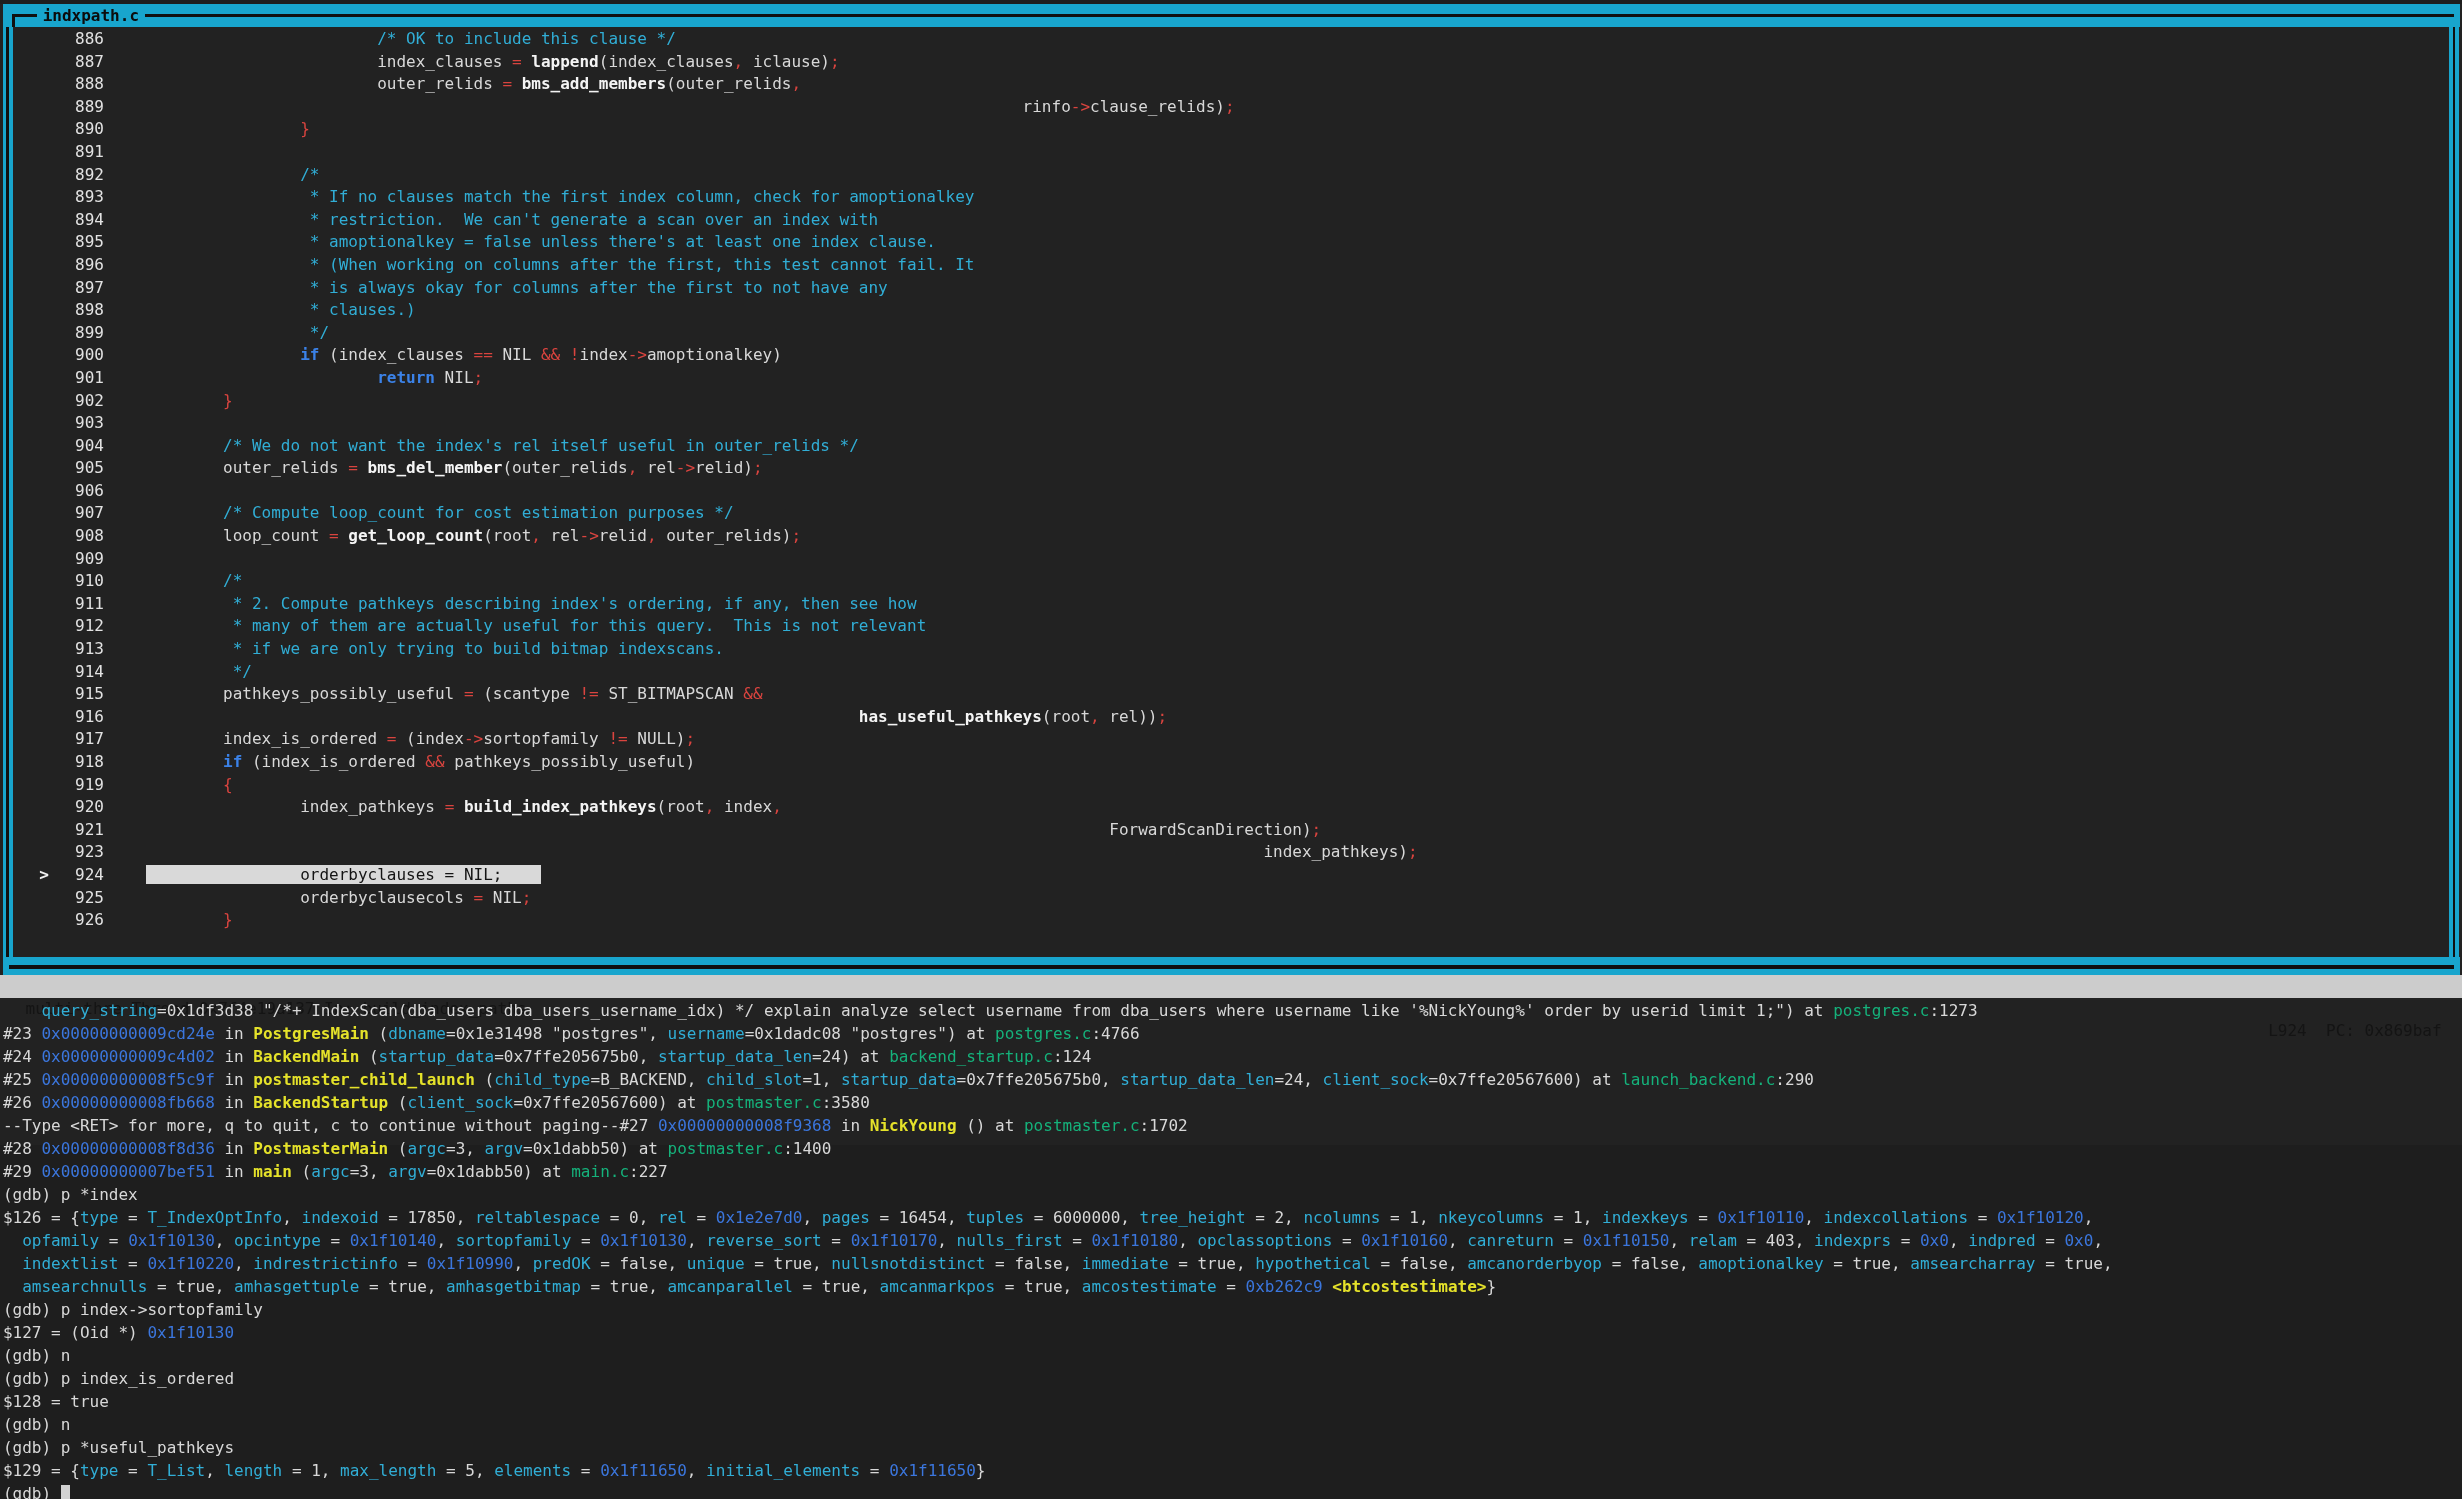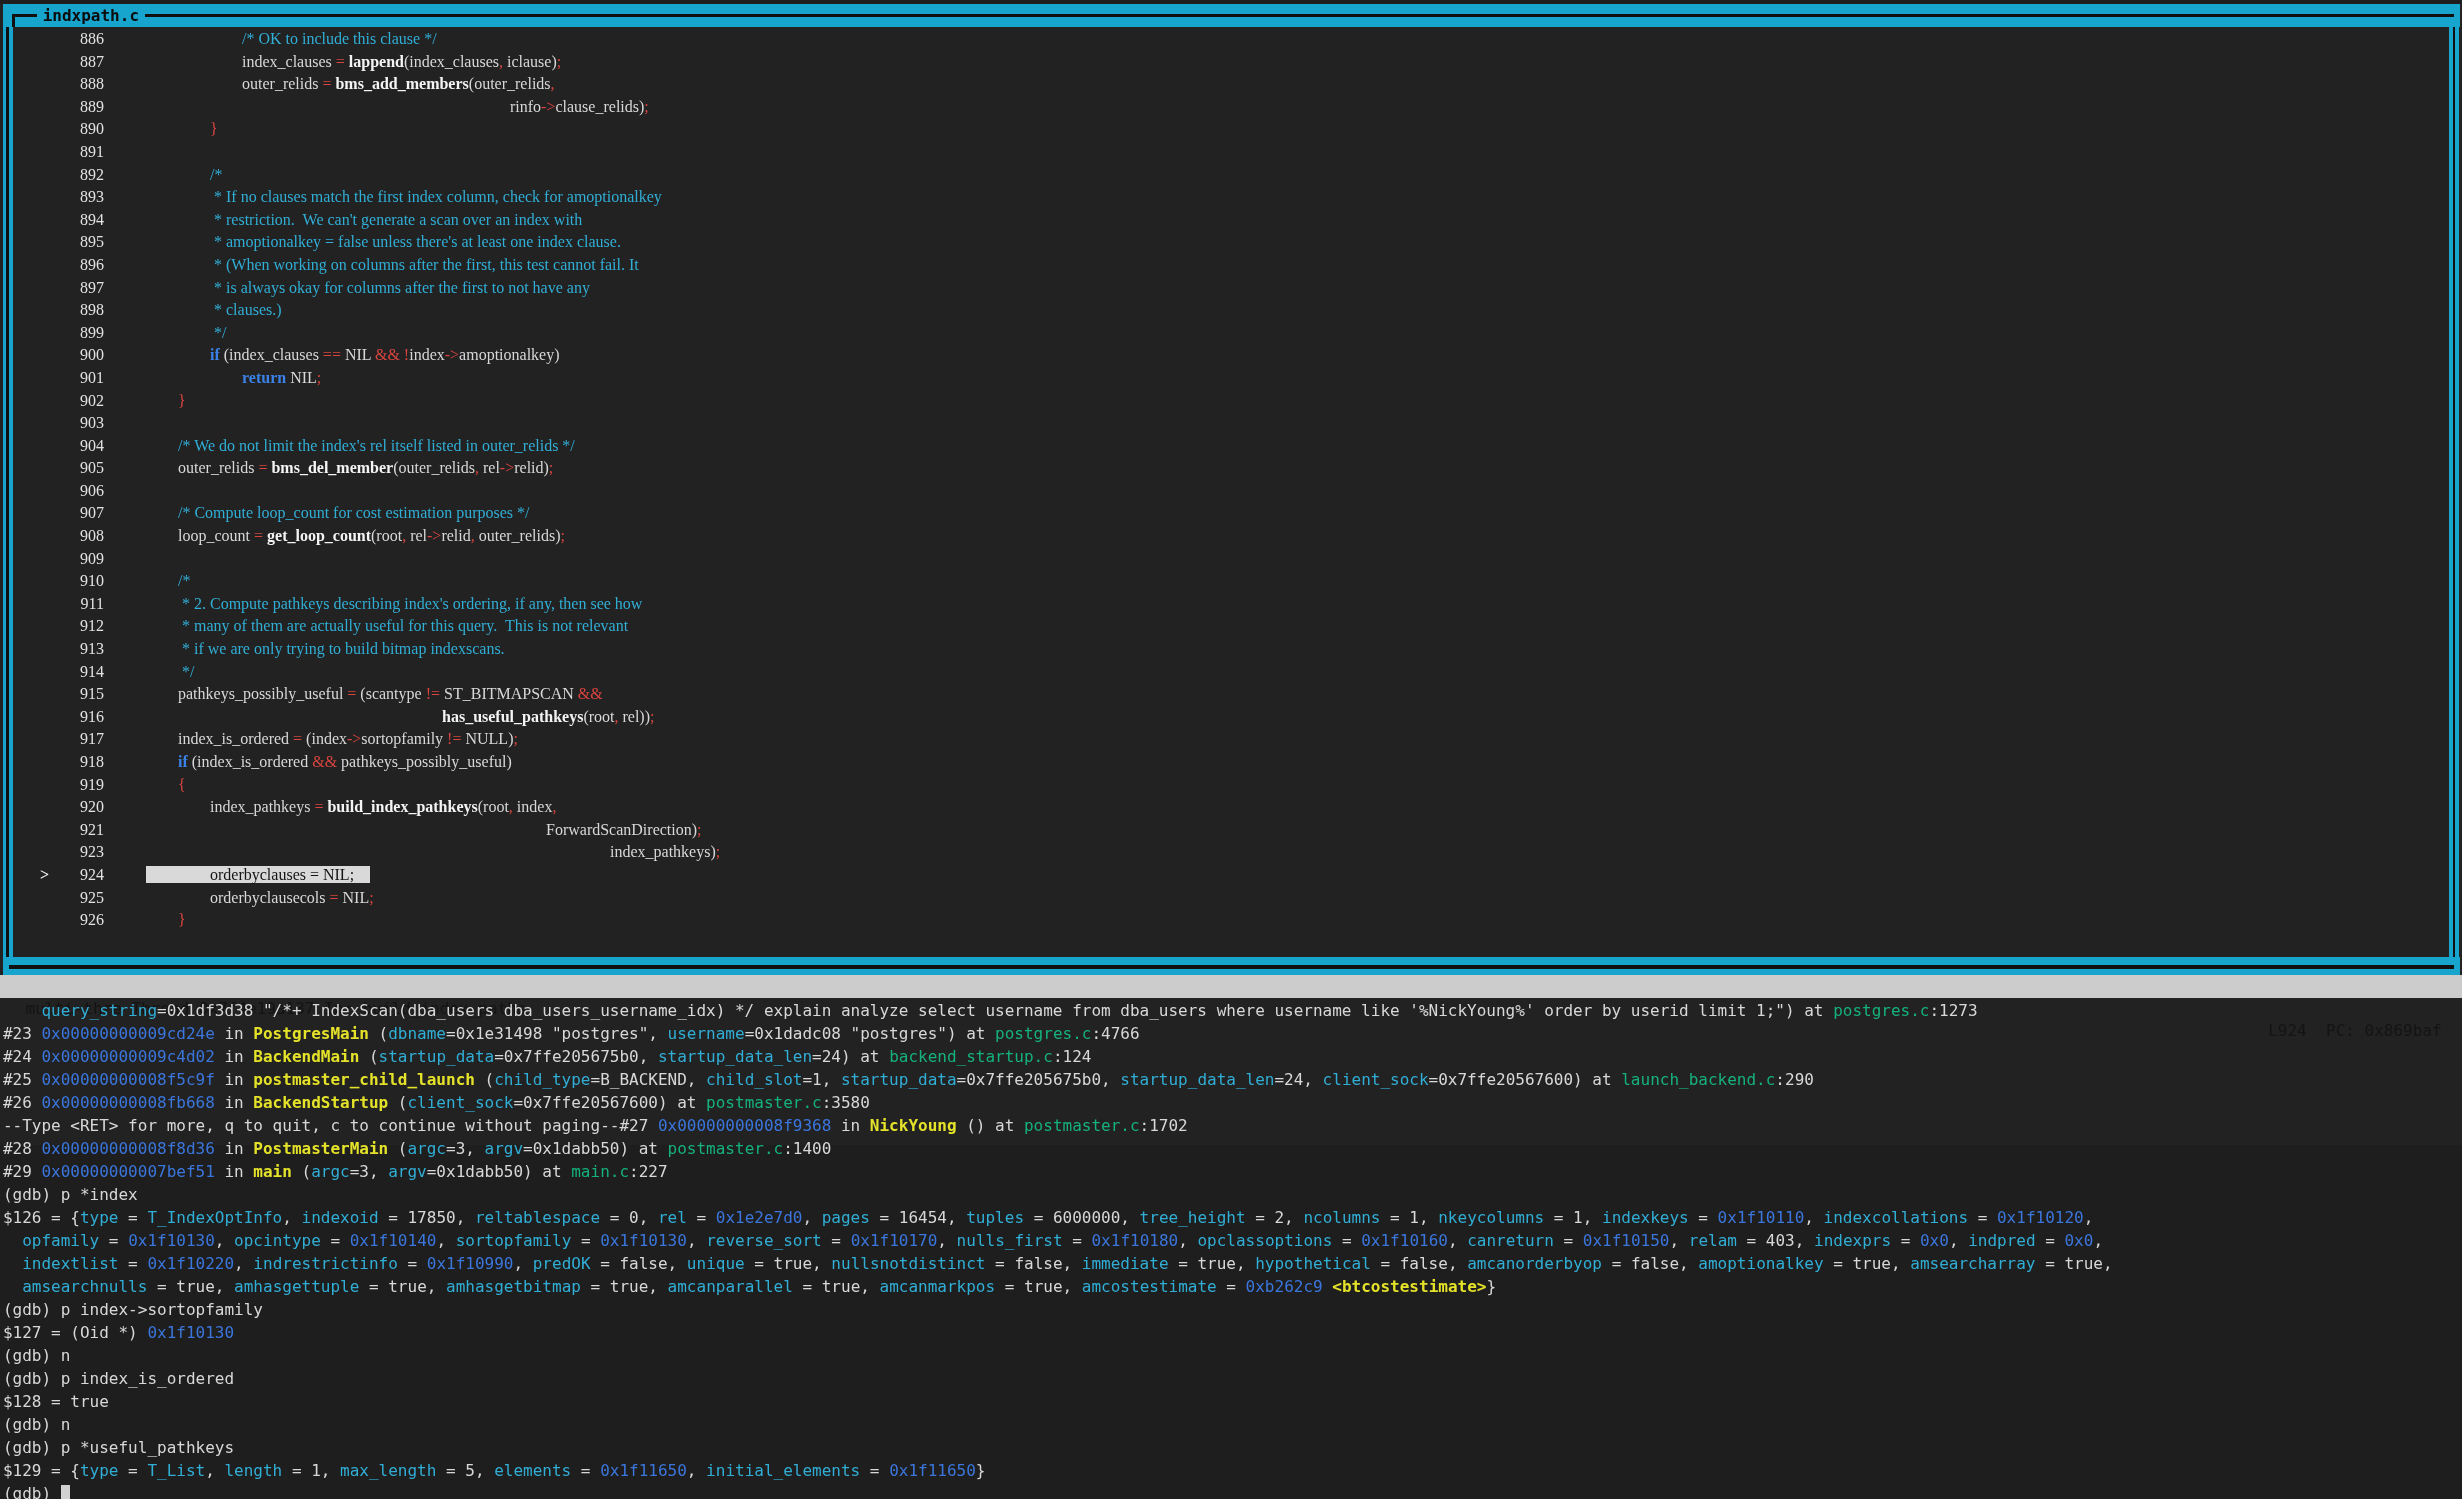--- a/index.html
+++ b/index.html
@@ -14,21 +14,21 @@
   #b-top .hline{position:absolute;left:8.8px;right:5.8px;top:9.5px;height:3.6px;background:#101010;}
   #b-top .corner{position:absolute;left:8.8px;top:9.5px;width:3.6px;height:13px;background:#101010;}
   #win-title{position:absolute;left:34px;top:0.7px;color:#0c0c0c;font-weight:bold;
              background:var(--cyan);padding:0 5.8px;line-height:21px;}
   #b-left{left:2.9px;top:22.6px;width:10.2px;height:931px;}
   #b-right{left:2449px;top:22.6px;width:10.2px;height:931px;}
   .vglyph{position:absolute;left:3.6px;top:0;bottom:0;width:2.9px;background:#101010;}
   #b-bottom{left:2.9px;top:953px;width:2457px;height:20px;}
   #b-bottom .hline{position:absolute;left:5.8px;right:5.8px;top:8px;height:3.6px;background:#101010;}
 
-  #src-lines{position:absolute;left:13px;top:24px;width:2436px;font-family:Liberation Serif, serif;}
+  #src-lines{position:absolute;left:13px;top:24px;width:2436px;}
   .srow{display:flex;height:22.6px;line-height:22.6px;white-space:pre;}
   .mark{width:36px;text-align:right;color:#f0f0f0;font-weight:bold;flex:none;}
   .ln{width:55px;text-align:right;color:#e2e2e2;flex:none;}
   .code{padding-left:42px;white-space:pre;}
 
   
   .w{color:#d8d8d8;}
   .fw{color:#f4f4f4;font-weight:bold;}
   .c{color:#31aed6;}
   .k{color:#3b82e8;font-weight:bold;}
@@ -82,21 +82,21 @@
         <div class="srow"><span class="mark"></span><span class="ln">894</span><span class="code">                 <span class="c">* restriction.  We can't generate a scan over an index with</span></span></div>
         <div class="srow"><span class="mark"></span><span class="ln">895</span><span class="code">                 <span class="c">* amoptionalkey = false unless there's at least one index clause.</span></span></div>
         <div class="srow"><span class="mark"></span><span class="ln">896</span><span class="code">                 <span class="c">* (When working on columns after the first, this test cannot fail. It</span></span></div>
         <div class="srow"><span class="mark"></span><span class="ln">897</span><span class="code">                 <span class="c">* is always okay for columns after the first to not have any</span></span></div>
         <div class="srow"><span class="mark"></span><span class="ln">898</span><span class="code">                 <span class="c">* clauses.)</span></span></div>
         <div class="srow"><span class="mark"></span><span class="ln">899</span><span class="code">                 <span class="c">*/</span></span></div>
         <div class="srow"><span class="mark"></span><span class="ln">900</span><span class="code">                <span class="k">if</span><span class="w"> (index_clauses </span><span class="r">== </span><span class="w">NIL </span><span class="r">&amp;&amp; </span><span class="r">!</span><span class="w">index</span><span class="r">-&gt;</span><span class="w">amoptionalkey)</span></span></div>
         <div class="srow"><span class="mark"></span><span class="ln">901</span><span class="code">                        <span class="k">return</span><span class="w"> NIL</span><span class="r">;</span></span></div>
         <div class="srow"><span class="mark"></span><span class="ln">902</span><span class="code">        <span class="r">}</span></span></div>
         <div class="srow"><span class="mark"></span><span class="ln">903</span><span class="code"></span></div>
-        <div class="srow"><span class="mark"></span><span class="ln">904</span><span class="code">        <span class="c">/* We do not limit the index's rel itself listed in outer_relids */</span></span></div>
+        <div class="srow"><span class="mark"></span><span class="ln">904</span><span class="code">        <span class="c">/* We do not want the index's rel itself useful in outer_relids */</span></span></div>
         <div class="srow"><span class="mark"></span><span class="ln">905</span><span class="code">        <span class="w">outer_relids </span><span class="r">= </span><span class="fw">bms_del_member</span><span class="w">(outer_relids</span><span class="r">, </span><span class="w">rel</span><span class="r">-&gt;</span><span class="w">relid)</span><span class="r">;</span></span></div>
         <div class="srow"><span class="mark"></span><span class="ln">906</span><span class="code"></span></div>
         <div class="srow"><span class="mark"></span><span class="ln">907</span><span class="code">        <span class="c">/* Compute loop_count for cost estimation purposes */</span></span></div>
         <div class="srow"><span class="mark"></span><span class="ln">908</span><span class="code">        <span class="w">loop_count </span><span class="r">= </span><span class="fw">get_loop_count</span><span class="w">(root</span><span class="r">, </span><span class="w">rel</span><span class="r">-&gt;</span><span class="w">relid</span><span class="r">, </span><span class="w">outer_relids)</span><span class="r">;</span></span></div>
         <div class="srow"><span class="mark"></span><span class="ln">909</span><span class="code"></span></div>
         <div class="srow"><span class="mark"></span><span class="ln">910</span><span class="code">        <span class="c">/*</span></span></div>
         <div class="srow"><span class="mark"></span><span class="ln">911</span><span class="code">         <span class="c">* 2. Compute pathkeys describing index's ordering, if any, then see how</span></span></div>
         <div class="srow"><span class="mark"></span><span class="ln">912</span><span class="code">         <span class="c">* many of them are actually useful for this query.  This is not relevant</span></span></div>
         <div class="srow"><span class="mark"></span><span class="ln">913</span><span class="code">         <span class="c">* if we are only trying to build bitmap indexscans.</span></span></div>
         <div class="srow"><span class="mark"></span><span class="ln">914</span><span class="code">         <span class="c">*/</span></span></div>

